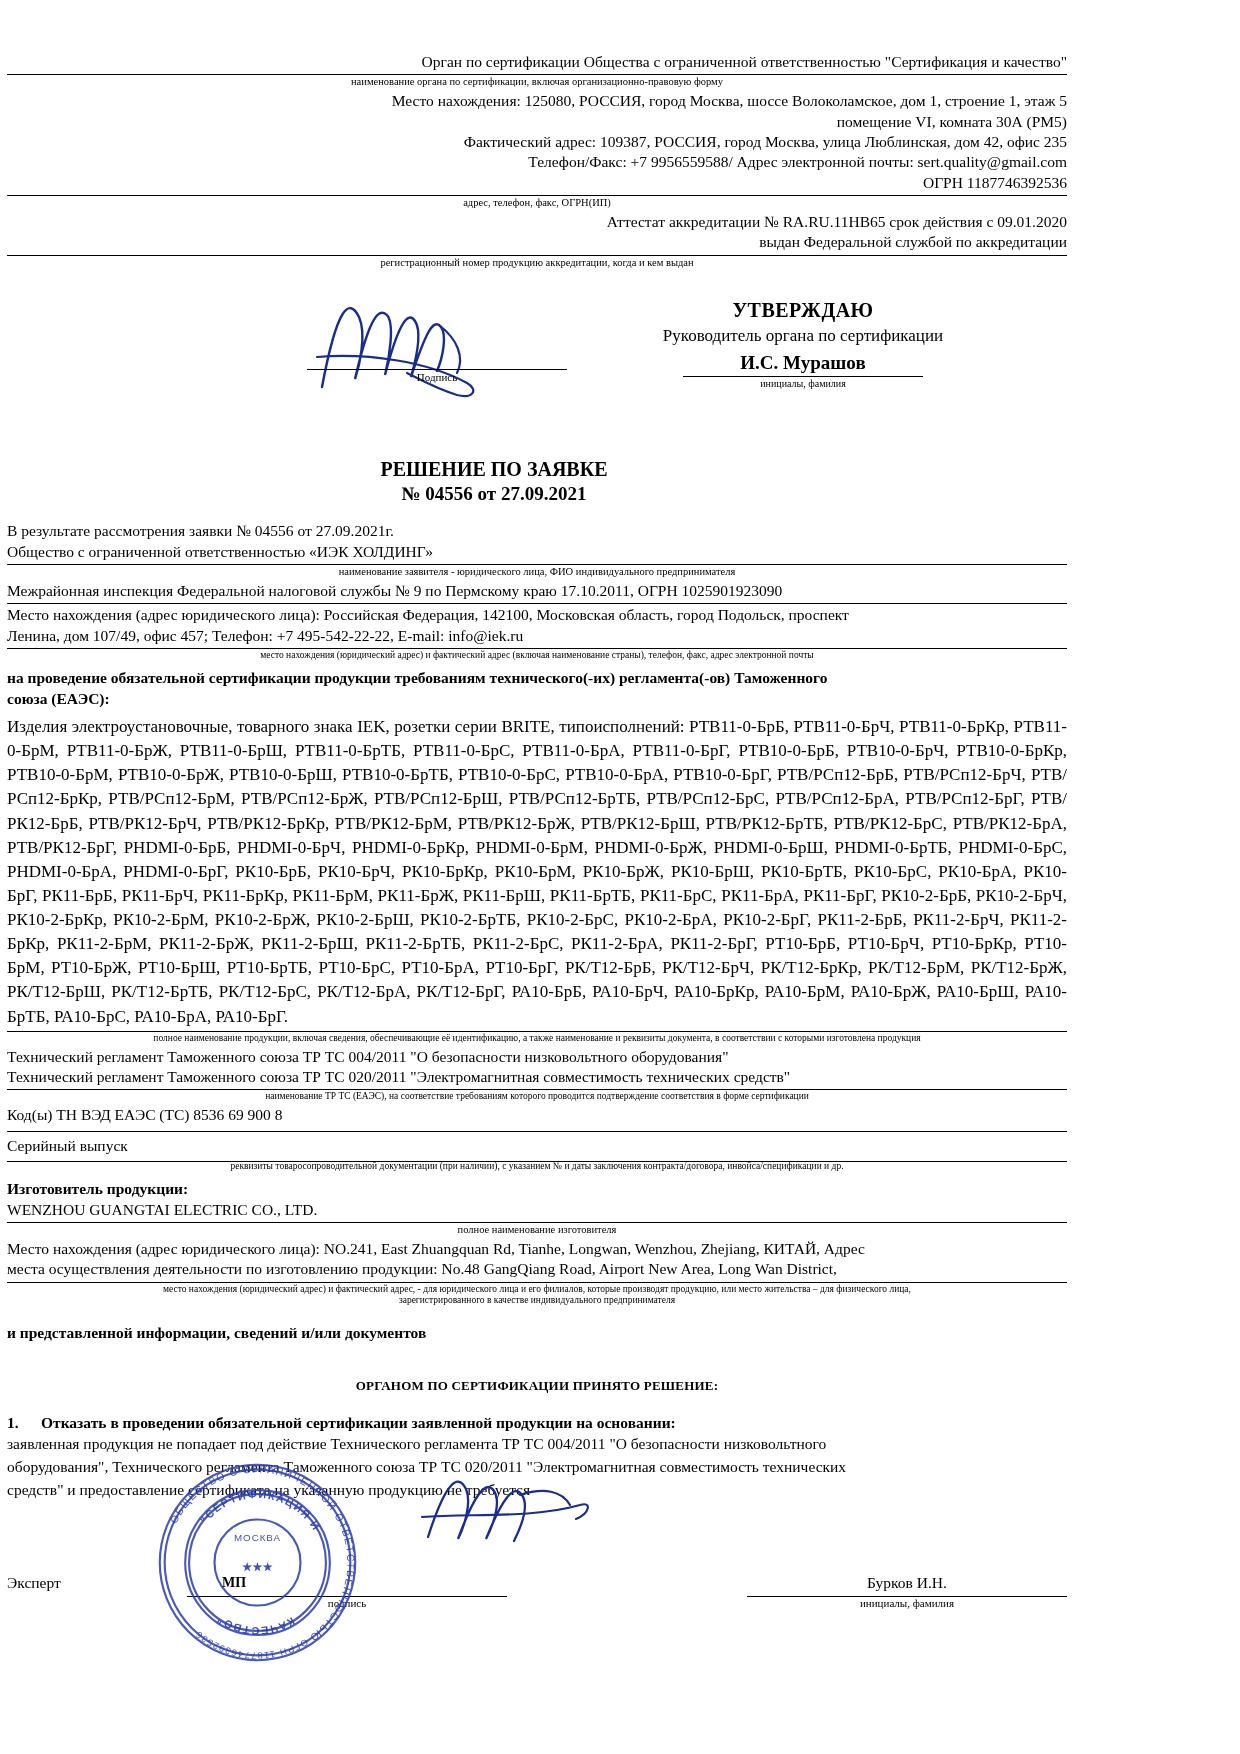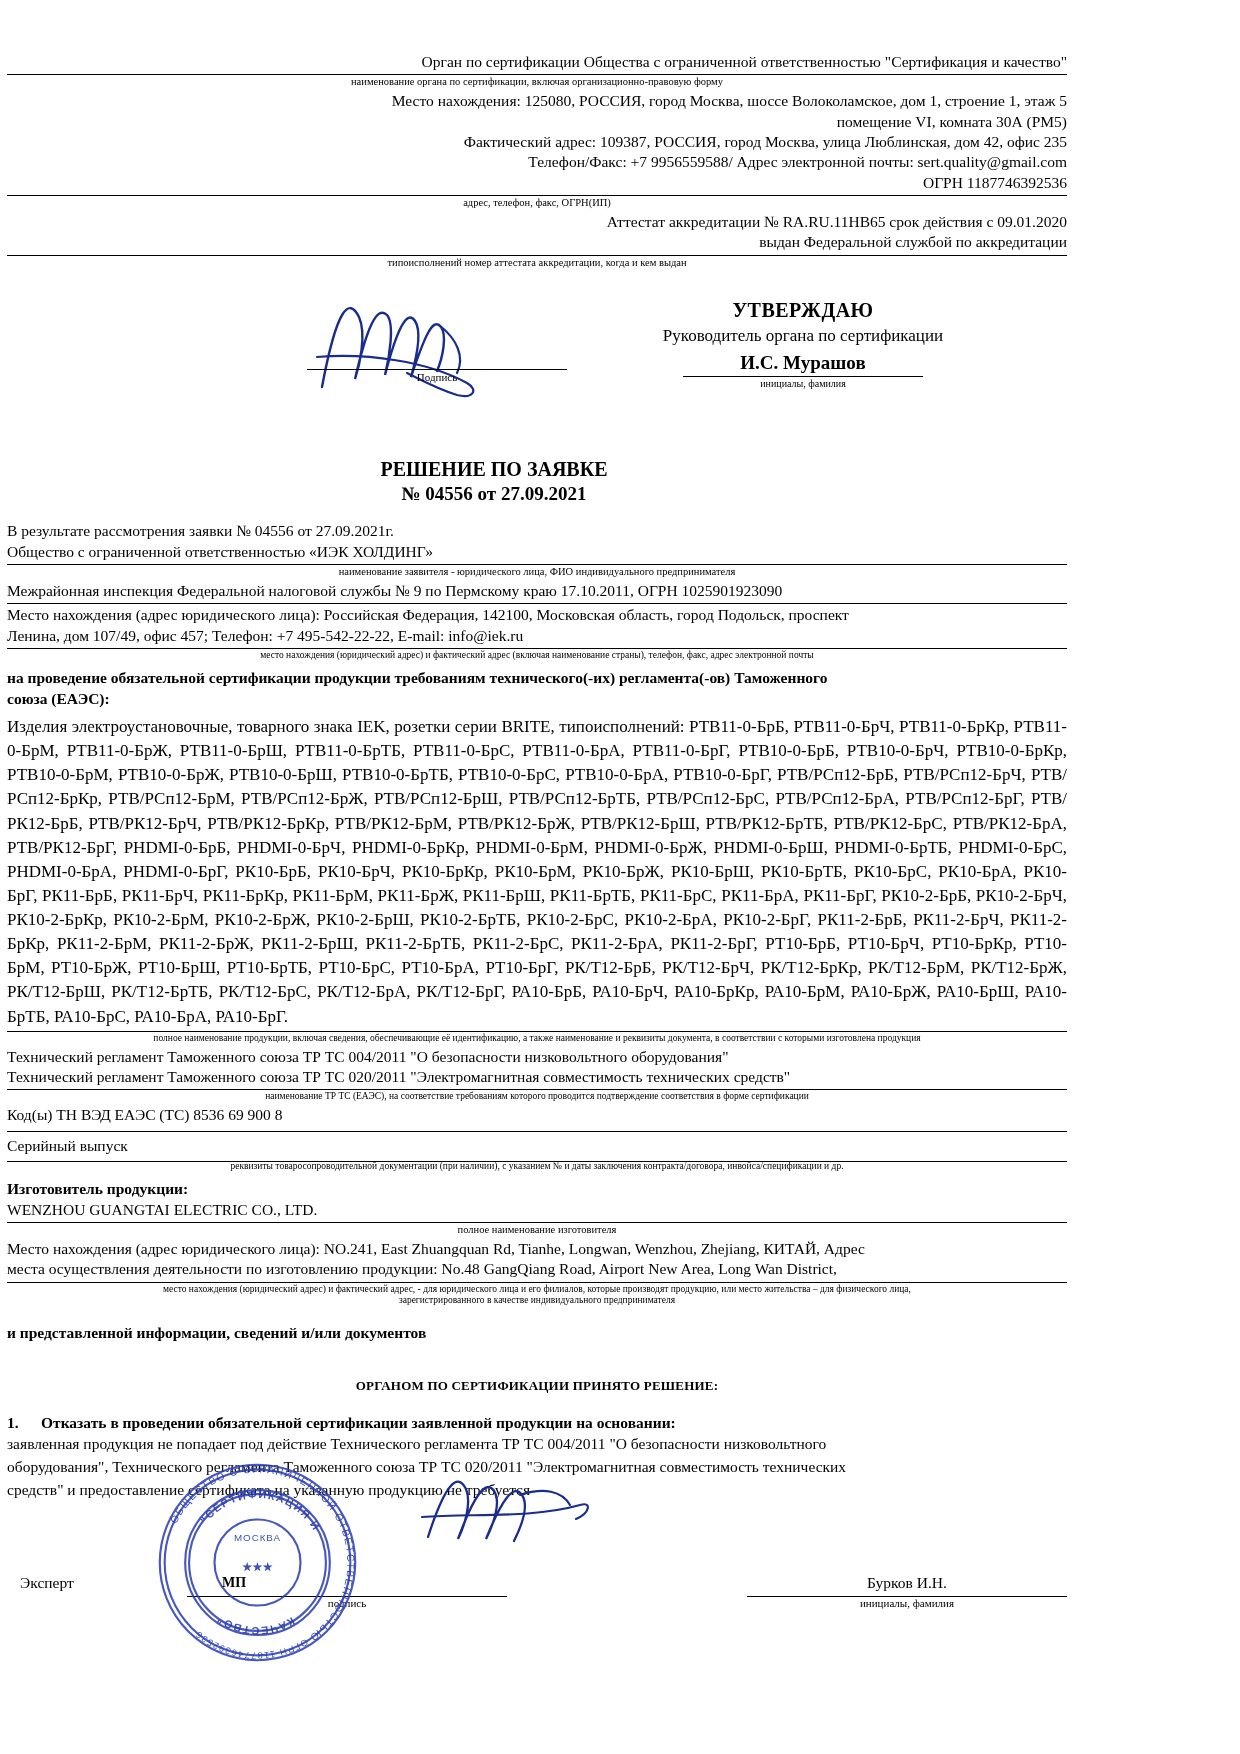--- a/index.html
+++ b/index.html
@@ -140,21 +140,21 @@
     height: 90px;
   }
   .expert-row {
     position: relative;
     margin-top: 52px;
     height: 70px;
     font-size: 15.5px;
   }
   .expert-label {
     position: absolute;
-    left: 13px;
+    left: 0;
     top: 22px;
   }
   .expert-sig {
     position: absolute;
     left: 180px;
     top: 44px;
     width: 320px;
     border-top: 1px solid #000;
     text-align: center;
     font-size: 11px;
@@ -212,21 +212,21 @@
     <div class="hdr-line t14">Место нахождения: 125080, РОССИЯ, город Москва, шоссе Волоколамское, дом 1, строение 1, этаж 5</div>
     <div class="hdr-line t14">помещение VI, комната 30А (РМ5)</div>
     <div class="hdr-line t14">Фактический адрес: 109387, РОССИЯ, город Москва, улица Люблинская, дом 42, офис 235</div>
     <div class="hdr-line t14">Телефон/Факс: +7 9956559588/ Адрес электронной почты: sert.quality@gmail.com</div>
     <div class="hdr-line t14">ОГРН 1187746392536</div>
     <div class="rule"></div>
     <div class="cap">адрес, телефон, факс, ОГРН(ИП)</div>
     <div class="hdr-line t14">Аттестат аккредитации № RA.RU.11НВ65 срок действия с 09.01.2020</div>
     <div class="hdr-line t14">выдан Федеральной службой по аккредитации</div>
     <div class="rule"></div>
-    <div class="cap">типоисполнений номер аттестата аккредитации, когда и кем выдан</div>
+    <div class="cap">регистрационный номер продукцию аккредитации, когда и кем выдан</div>
   </div>
 
   <div class="hdr sig-area">
     <div class="approve">
       <div class="big">УТВЕРЖДАЮ</div>
       <div class="mid">Руководитель органа по сертификации</div>
       <div class="name">И.С. Мурашов</div>
       <div class="ul"></div>
       <div class="cap2">инициалы, фамилия</div>
     </div>

